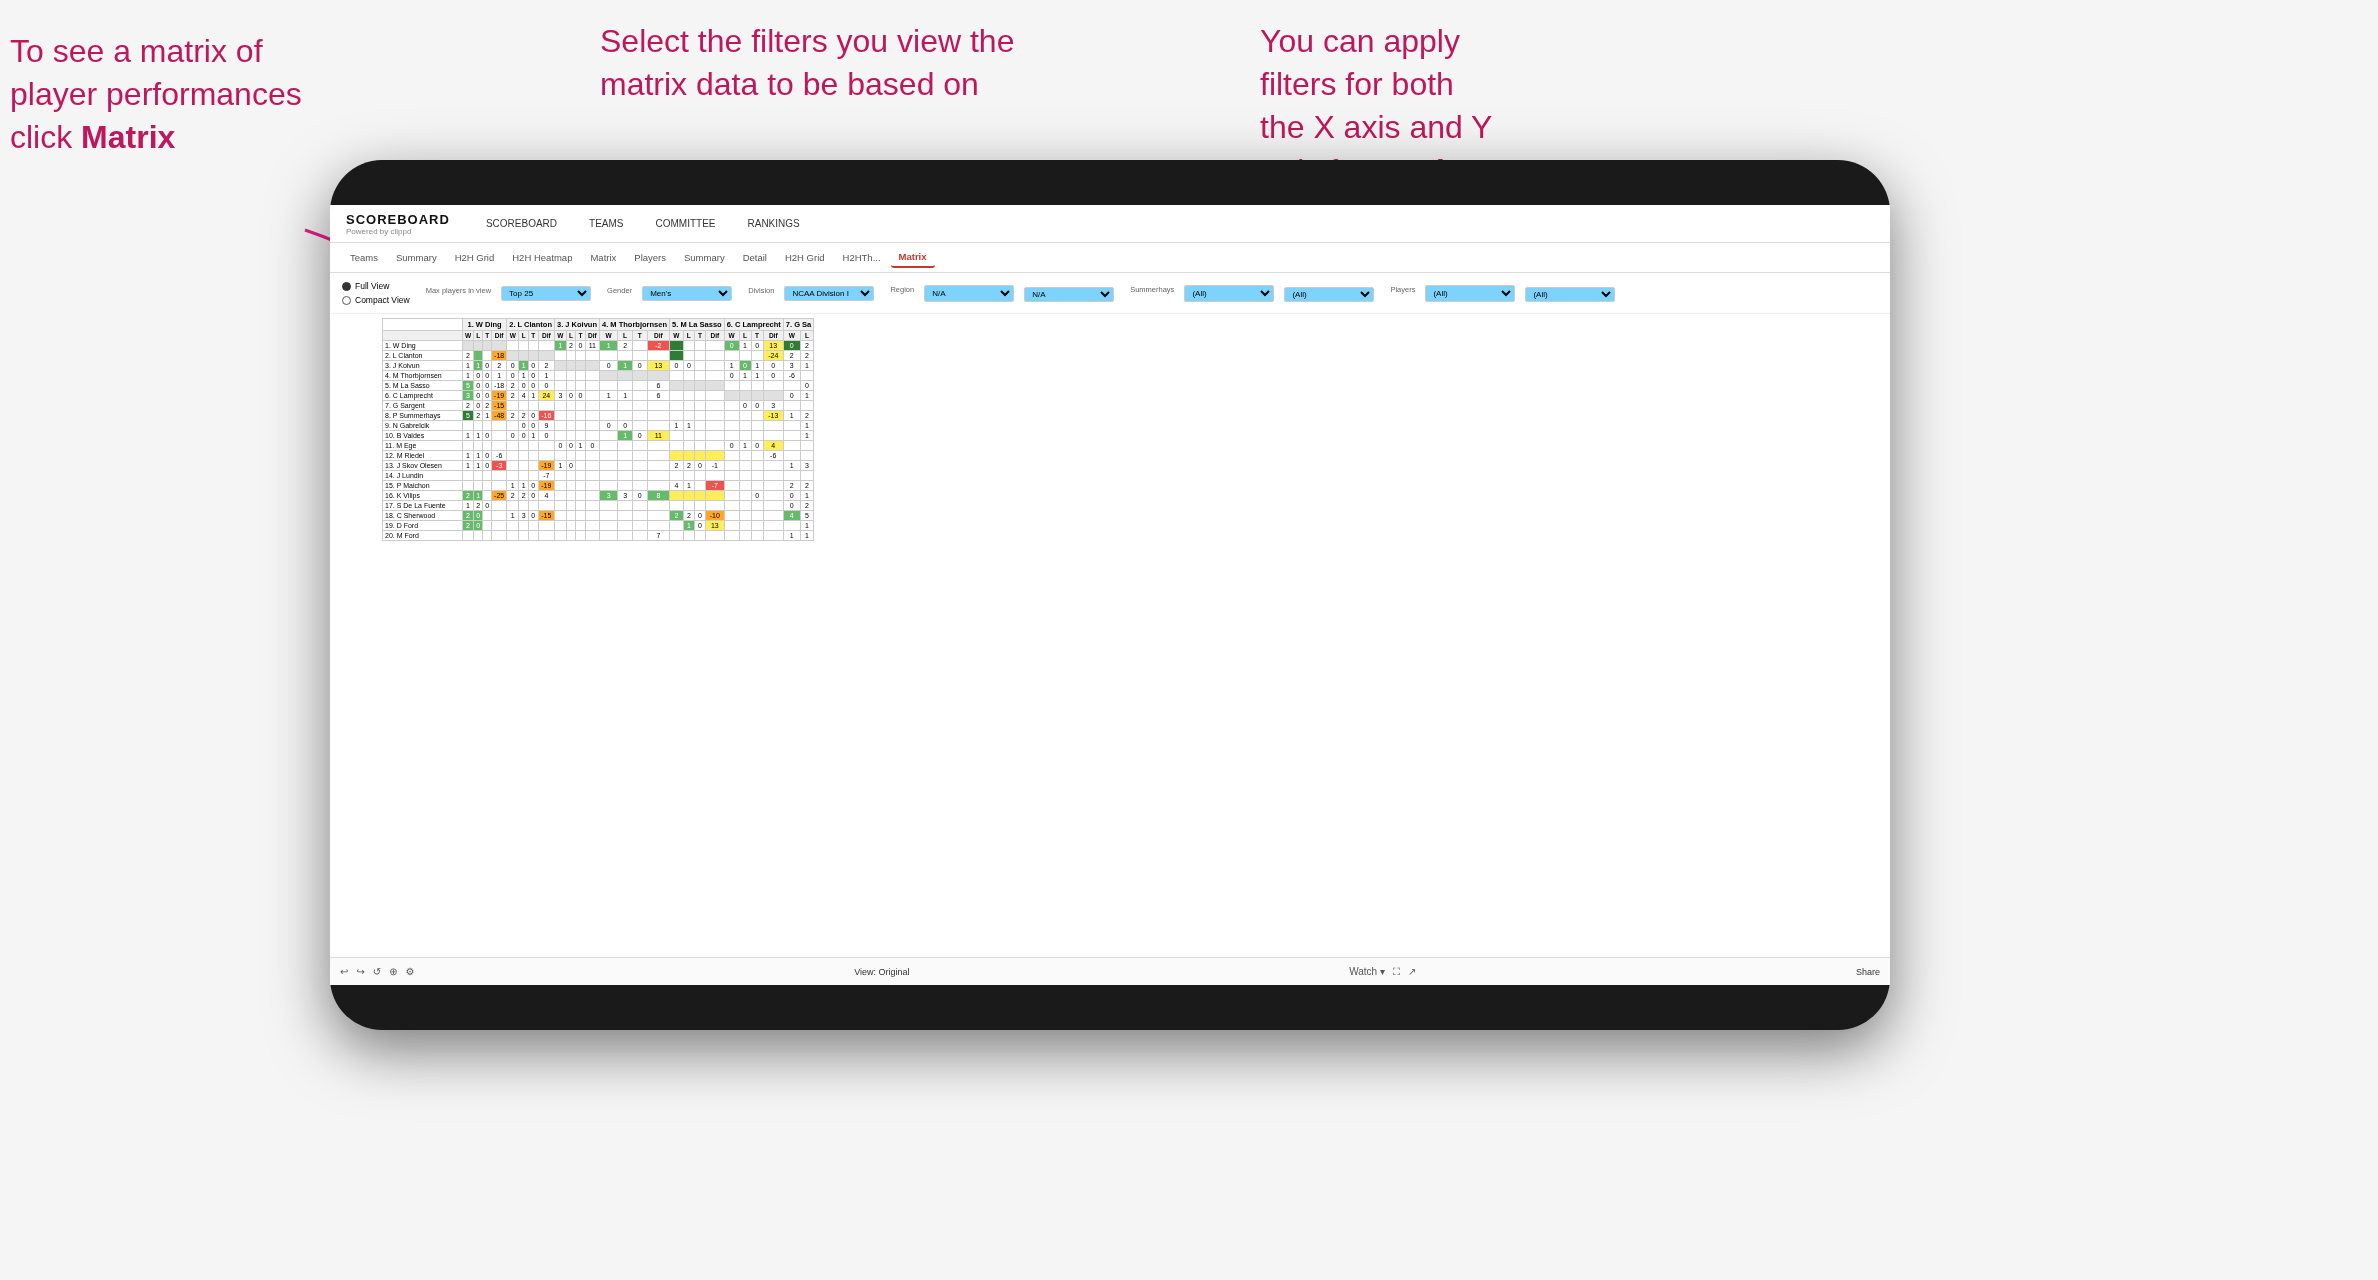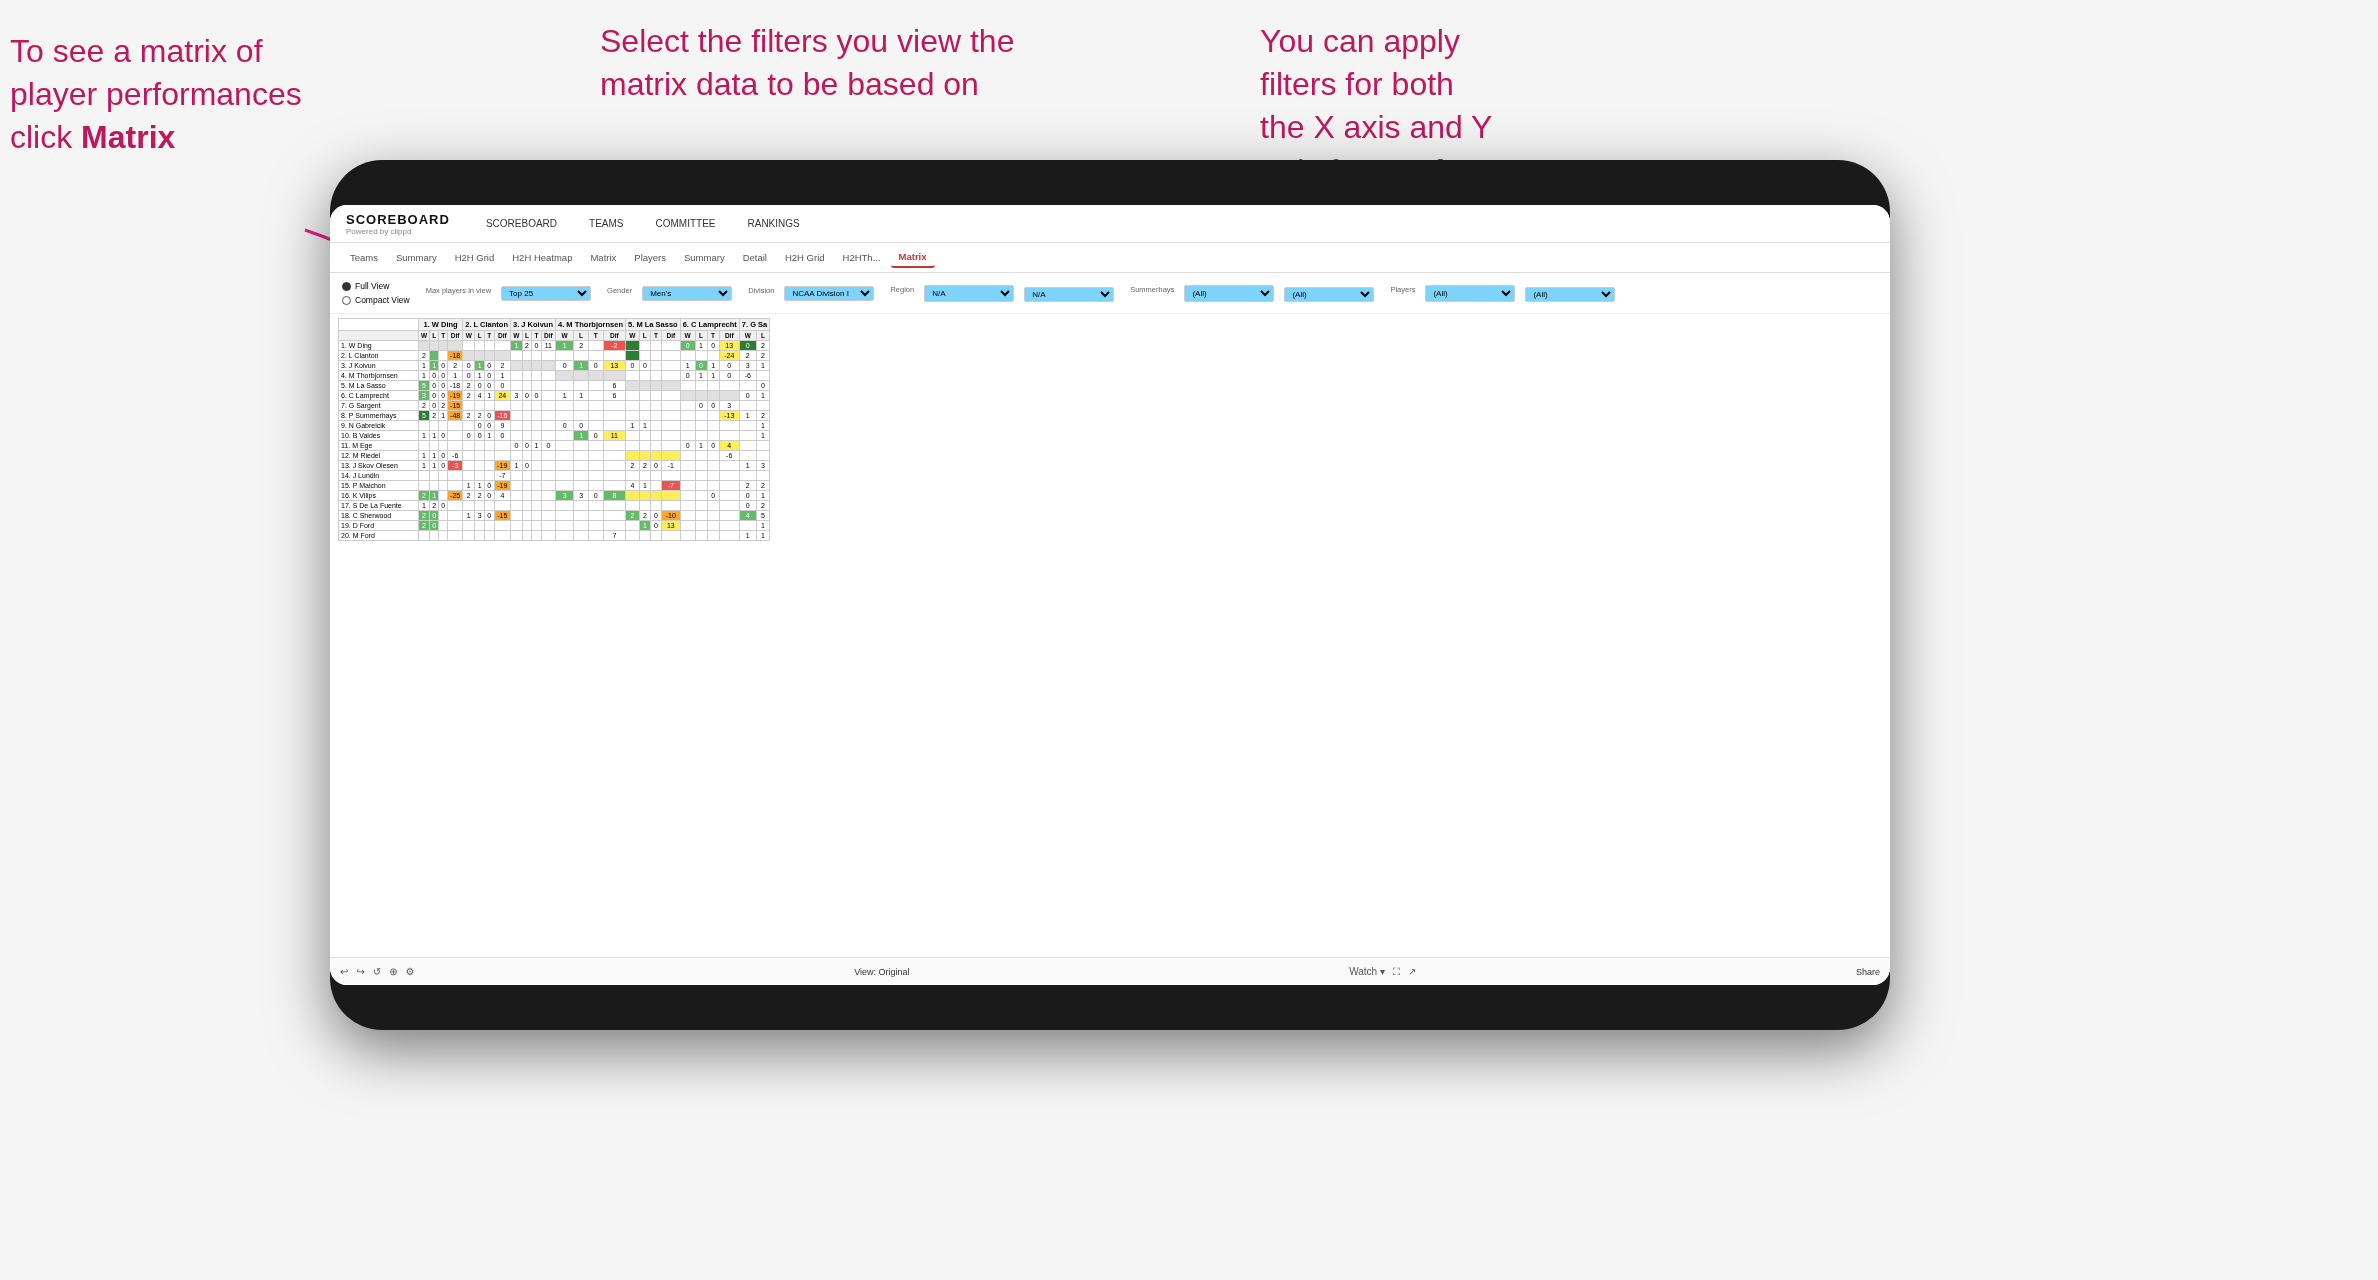--- a/index.html
+++ b/index.html
@@ -62,21 +62,21 @@
       border-radius: 52px;
       box-shadow: 0 20px 60px rgba(0,0,0,0.5);
       display: flex;
       align-items: center;
       justify-content: center;
     }
     .tablet-screen {
       width: 1718px;
       height: 780px;
       background: #fff;
-      border-radius: 17px;
+      border-radius: 0;
       overflow: hidden;
       display: flex;
       flex-direction: column;
     }
 
     
     .nav-bar {
       background: #fff;
       border-bottom: 1px solid #ddd;
       display: flex;
@@ -188,20 +188,21 @@
       font-size: 8px;
       background: #7dd3fc;
       width: 90px;
     }
 
     
     .matrix-wrapper {
       flex: 1;
       overflow: auto;
       padding: 4px 8px;
+      margin-left: 44px;
     }
     .matrix-table {
       border-collapse: collapse;
       font-size: 7px;
       white-space: nowrap;
     }
     .matrix-table th, .matrix-table td {
       border: 1px solid #ccc;
       padding: 1px 2px;
       text-align: center;

